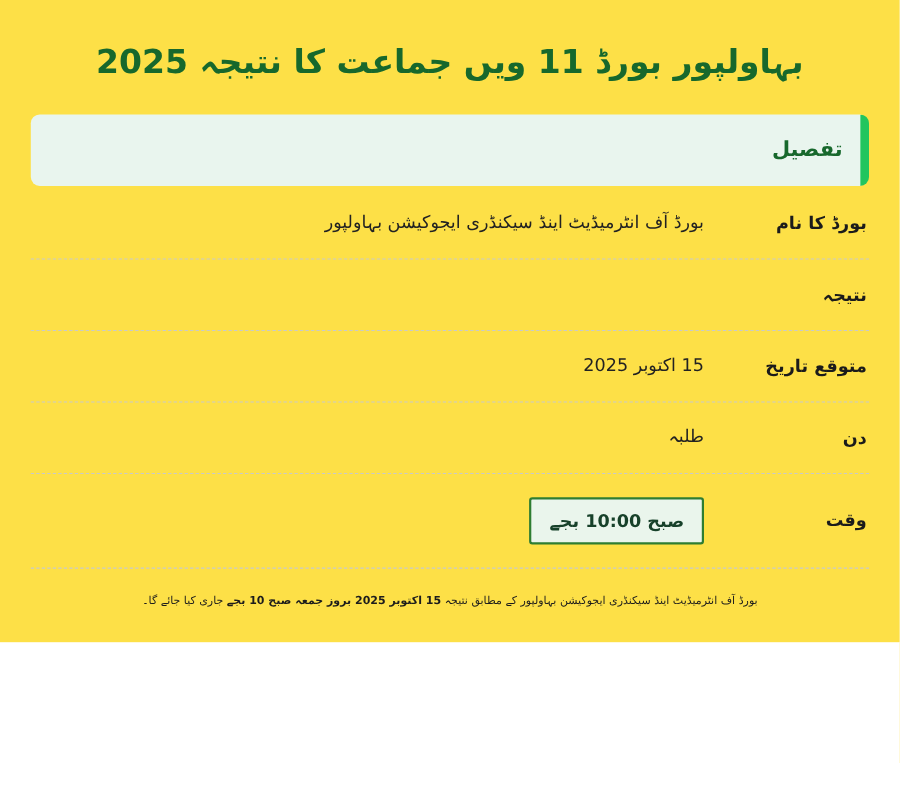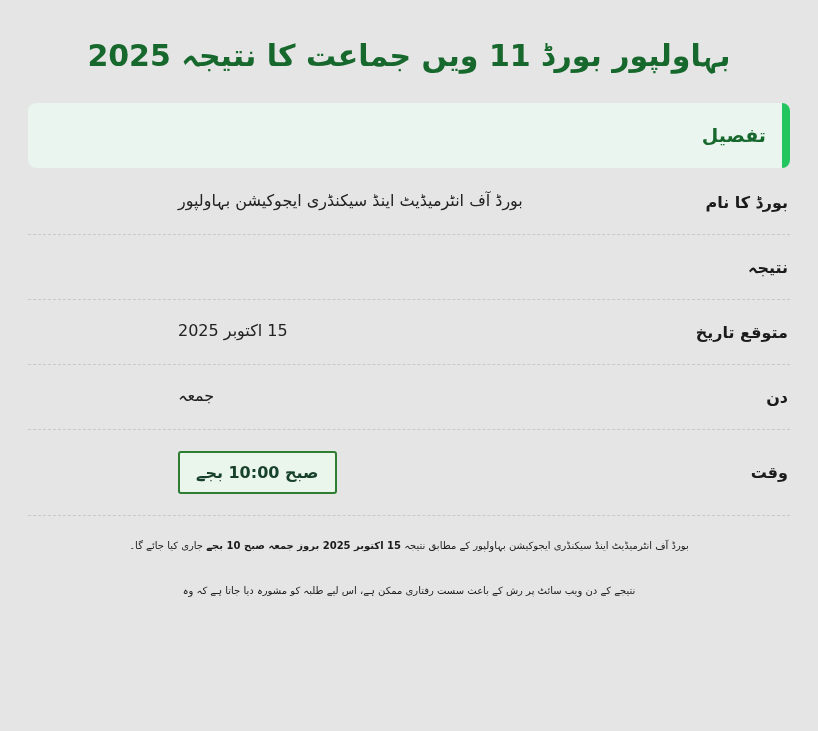--- a/index.html
+++ b/index.html
@@ -5,23 +5,23 @@
   html, body {
     margin: 0;
     padding: 0;
     background: #ffffff;
     font-family: "DejaVu Sans", sans-serif;
     direction: rtl;
     color: #1c1c1c;
   }
   .page {
     width: 818px;
-    height: 731px;
+    height: 584px;
     overflow: hidden;
-    background: #e5e5e5;
+    background: #fde047;
   }
   .container {
     width: 762px;
     margin: 0 auto;
   }
   h1.page-title {
     text-align: center;
     color: #17682c;
     font-size: 30px;
     font-weight: bold;
@@ -52,21 +52,21 @@
     position: absolute;
     right: 2px;
     top: 50%;
     transform: translateY(-50%);
     font-weight: bold;
     font-size: 16px;
     color: #1b1b1b;
     white-space: nowrap;
   }
   .row-value {
-    text-align: left;
+    text-align: right;
     font-size: 16px;
     color: #222222;
     padding: 0 150px;
   }
   .chip {
     display: inline-block;
     background: #eaf5ec;
     border: 2px solid #2e7d32;
     border-radius: 3px;
     padding: 10px 16px;
@@ -116,21 +116,21 @@
         <span class="row-label">نتیجہ</span>
       </div>
 
       <div class="details-row">
         <span class="row-label">متوقع تاریخ</span>
         <div class="row-value">15 اکتوبر 2025</div>
       </div>
 
       <div class="details-row">
         <span class="row-label">دن</span>
-        <div class="row-value">جمعہ</div>
+        <div class="row-value">طلبہ</div>
       </div>
 
       <div class="details-row">
         <span class="row-label">وقت</span>
         <div class="row-value">
           <span class="chip">صبح 10:00 بجے</span>
         </div>
       </div>
 
     </div>

